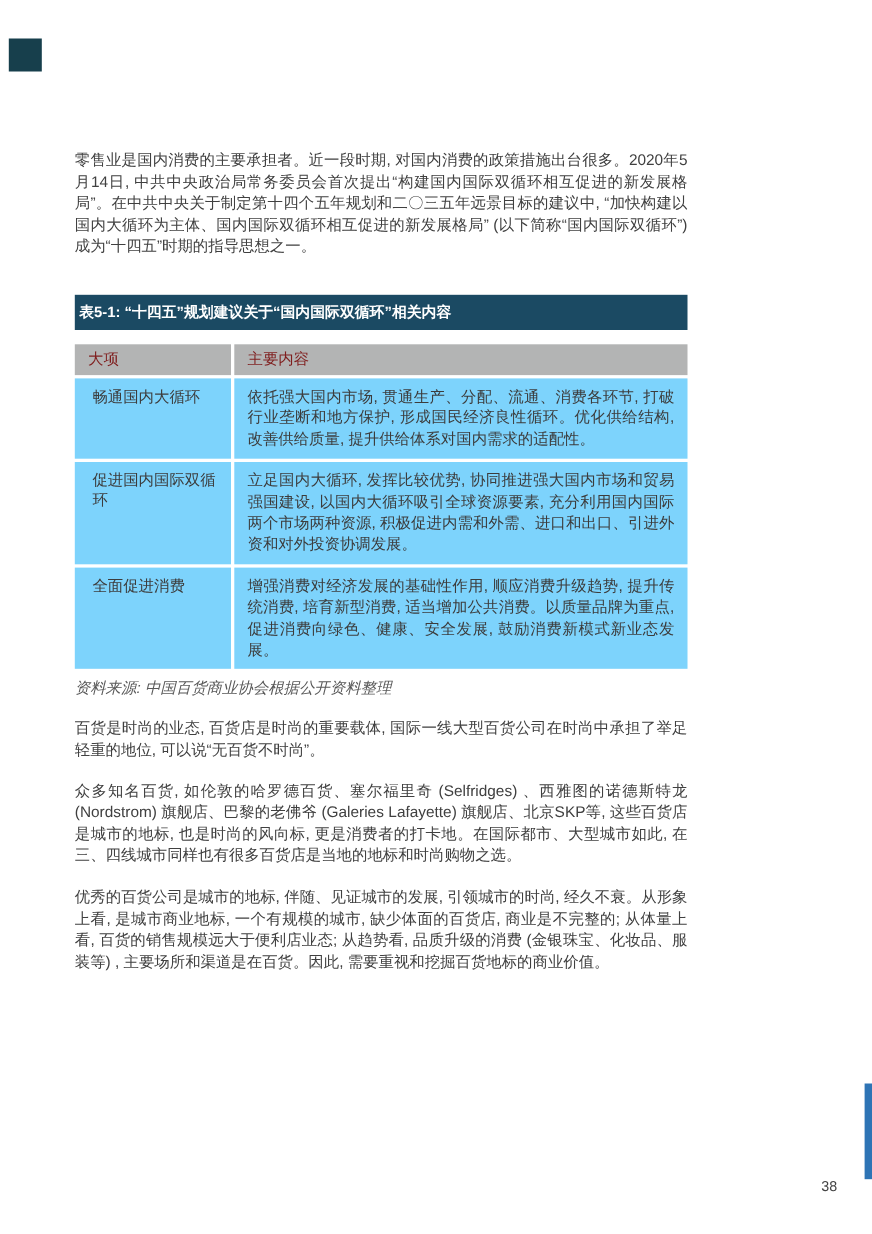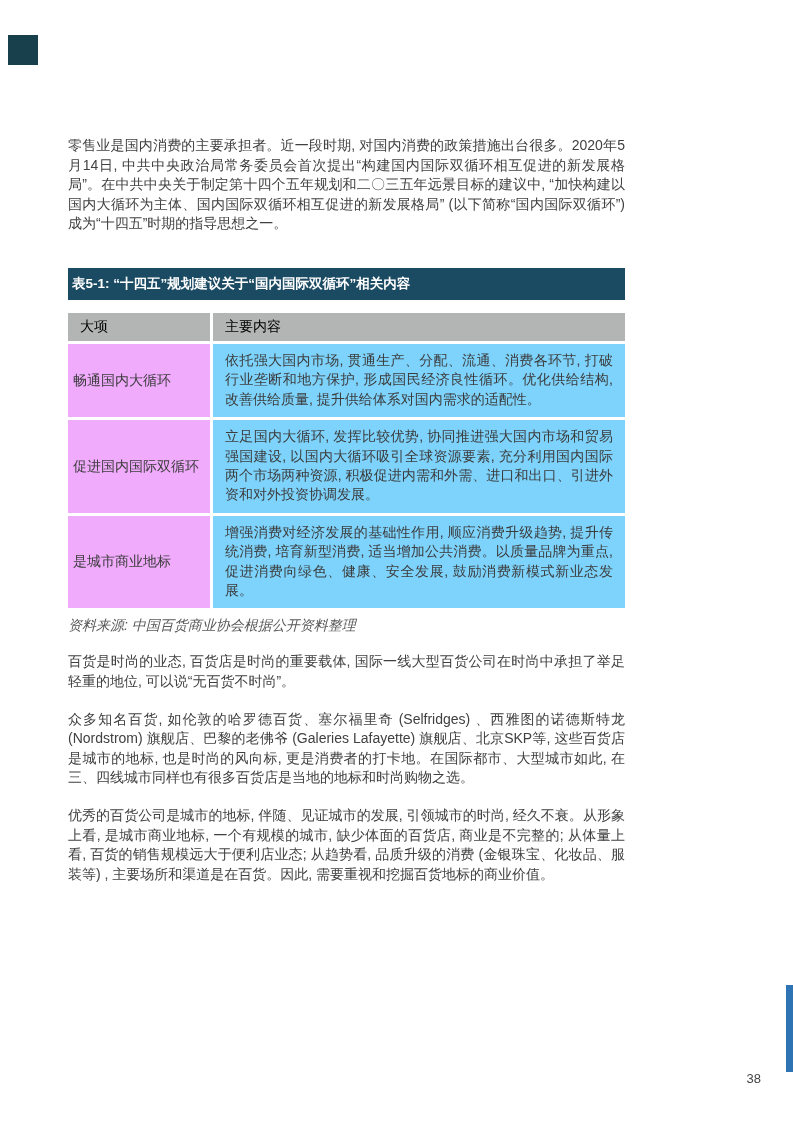--- a/index.html
+++ b/index.html
@@ -37,27 +37,27 @@
     padding: 8px 4px; line-height: 16px;
   }
   .tbl {
     margin-top: 13px;
     display: grid;
     grid-template-columns: 142px 412px;
     gap: 3px;
     background: #ffffff;
   }
   .tbl .hcell {
-    background: #b3b4b4; color: #000000;
+    background: #b3b4b4; color: #7f1d1d;
     font-size: 14px; padding: 5px 12px 6px 12px; line-height: 17px;
   }
   .tbl .cell-item {
-    background: #f0abfc; color: #3c3c3c;
-    font-size: 14px; padding: 8px 10px 8px 5px;
-    display: flex; align-items: center;
+    background: #7dd3fc; color: #3c3c3c;
+    font-size: 14px; padding: 8px 10px 8px 16px;
+    display: flex; align-items: flex-start;
   }
   .tbl .cell-content {
     background: #7dd3fc; color: #3c3c3c;
     font-size: 14px; line-height: 19.4px;
     padding: 7px 12px 8px 12px; text-align: justify;
   }
   .source-line {
     margin-top: 8px;
     font-size: 14px; font-style: italic; color: #595959;
     line-height: 18px;
@@ -93,21 +93,21 @@
         <span>畅通国内大循环</span>
       </div>
     <div class="cell-content">依托强大国内市场, 贯通生产、分配、流通、消费各环节, 打破行业垄断和地方保护, 形成国民经济良性循环。优化供给结构, 改善供给质量, 提升供给体系对国内需求的适配性。</div>
 
     <div class="cell-item">
         <span>促进国内国际双循环</span>
       </div>
     <div class="cell-content">立足国内大循环, 发挥比较优势, 协同推进强大国内市场和贸易强国建设, 以国内大循环吸引全球资源要素, 充分利用国内国际两个市场两种资源, 积极促进内需和外需、进口和出口、引进外资和对外投资协调发展。</div>
 
     <div class="cell-item">
-        <span>是城市商业地标</span>
+        <span>全面促进消费</span>
       </div>
     <div class="cell-content">增强消费对经济发展的基础性作用, 顺应消费升级趋势, 提升传统消费, 培育新型消费, 适当增加公共消费。以质量品牌为重点, 促进消费向绿色、健康、安全发展, 鼓励消费新模式新业态发展。</div>
   </div>
 
   <div class="source-line">资料来源: 中国百货商业协会根据公开资料整理</div>
 
 
   <p class="para spaced">百货是时尚的业态, 百货店是时尚的重要载体, 国际一线大型百货公司在时尚中承担了举足轻重的地位, 可以说“无百货不时尚”。</p>
   <p class="para">众多知名百货, 如伦敦的哈罗德百货、塞尔福里奇 (Selfridges) 、西雅图的诺德斯特龙 (Nordstrom) 旗舰店、巴黎的老佛爷 (Galeries Lafayette) 旗舰店、北京SKP等, 这些百货店是城市的地标, 也是时尚的风向标, 更是消费者的打卡地。在国际都市、大型城市如此, 在三、四线城市同样也有很多百货店是当地的地标和时尚购物之选。</p>
   <p class="para">优秀的百货公司是城市的地标, 伴随、见证城市的发展, 引领城市的时尚, 经久不衰。从形象上看, 是城市商业地标, 一个有规模的城市, 缺少体面的百货店, 商业是不完整的; 从体量上看, 百货的销售规模远大于便利店业态; 从趋势看, 品质升级的消费 (金银珠宝、化妆品、服装等) , 主要场所和渠道是在百货。因此, 需要重视和挖掘百货地标的商业价值。</p>

